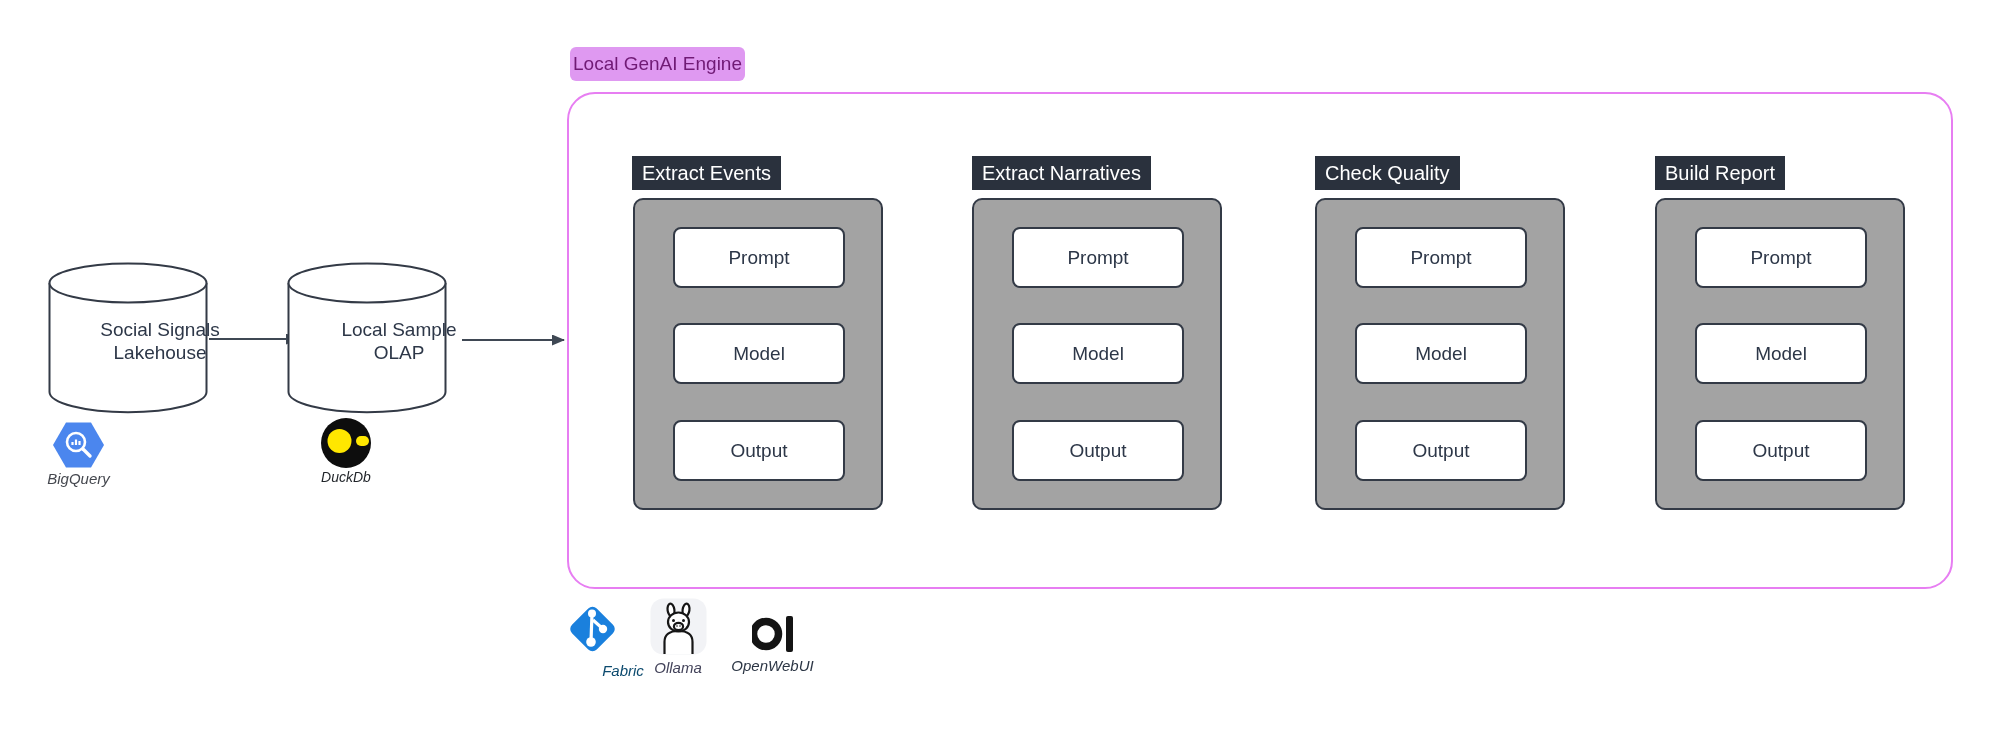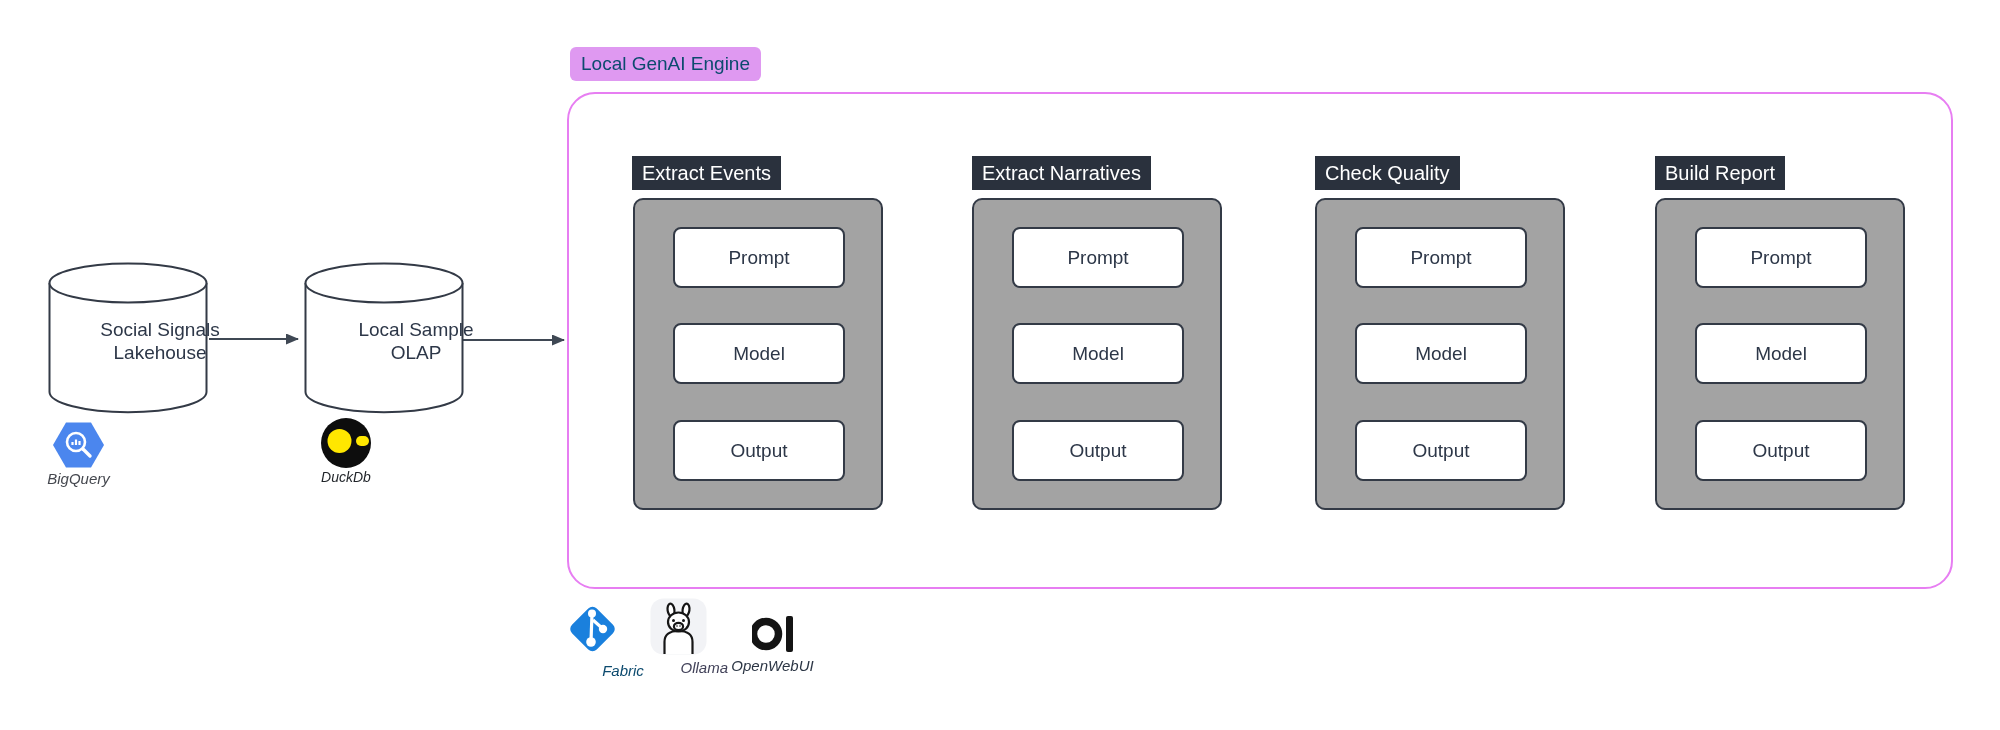--- a/index.html
+++ b/index.html
@@ -6,28 +6,28 @@
   body{width:2000px;height:730px;overflow:hidden;
        font-family:"Liberation Sans", sans-serif;}
   .canvas{position:relative;width:2000px;height:730px;background:#ffffff;}
 
   
   .arrows{position:absolute;left:0;top:0;width:2000px;height:730px;pointer-events:none;}
 
   
   .cyl{position:absolute;width:160px;height:152px;}
   .cyl.c1{left:48px;top:262px;}
-  .cyl.c2{left:304px;top:262px;}
+  .cyl.c2{left:287px;top:262px;}
   .cyl svg{position:absolute;left:0;top:0;}
   .cyl-text{position:absolute;left:0;top:56px;width:160px;text-align:center;
             font-size:19px;line-height:23px;color:#2d3748;padding-left:32px;}
 
   
   .engine-tag{position:absolute;left:570px;top:47px;height:34px;line-height:34px;
-              padding:0 11px;background:#df99f1;color:#0c4a6e;font-size:19px;
+              padding:0 3px;background:#df99f1;color:#701a75;font-size:19px;
               border-radius:6px;}
   .engine-box{position:absolute;left:567px;top:92px;width:1386px;height:497px;
               border:2px solid #e77ef2;border-radius:28px;background:#ffffff;
               box-sizing:border-box;}
 
   
   .stage-label{position:absolute;top:156px;height:34px;line-height:34px;
                padding:0 10px;background:#2a313d;color:#ffffff;font-size:20px;
                border-radius:0;white-space:nowrap;}
   .sl1{left:632px;} .sl2{left:972px;text-align:center;} .sl3{left:1315px;} .sl4{left:1655px;}
@@ -40,21 +40,21 @@
         box-sizing:border-box;display:flex;align-items:center;justify-content:center;
         font-size:19px;color:#2d3748;}
   .b-prompt{top:27px;} .b-model{top:123px;} .b-output{top:220px;}
 
   
   .icon{position:absolute;}
   .caption{position:absolute;text-align:center;font-size:15px;color:#3c4149;font-style:italic;}
   .cap-bigquery{left:28px;top:470px;width:101px;color:#44474e;}
   .cap-duckdb{left:296px;top:469px;width:100px;font-size:14px;color:#1f2328;}
   .cap-fabric{left:573px;top:662px;width:100px;color:#0c4a6e;}
-  .cap-ollama{left:628px;top:659px;width:100px;color:#43435a;text-align:right;}
+  .cap-ollama{left:628px;top:659px;width:100px;color:#43435a;}
   .cap-openwebui{left:712px;top:657px;width:121px;color:#2b3544;}
 </style>
 </head>
 <body>
 
 <div class="canvas">
 
   <svg class="arrows" viewBox="0 0 2000 730" xmlns="http://www.w3.org/2000/svg">
     <defs>
       <marker id="ah" markerWidth="13" markerHeight="11" refX="12" refY="5.5" orient="auto" markerUnits="userSpaceOnUse">

